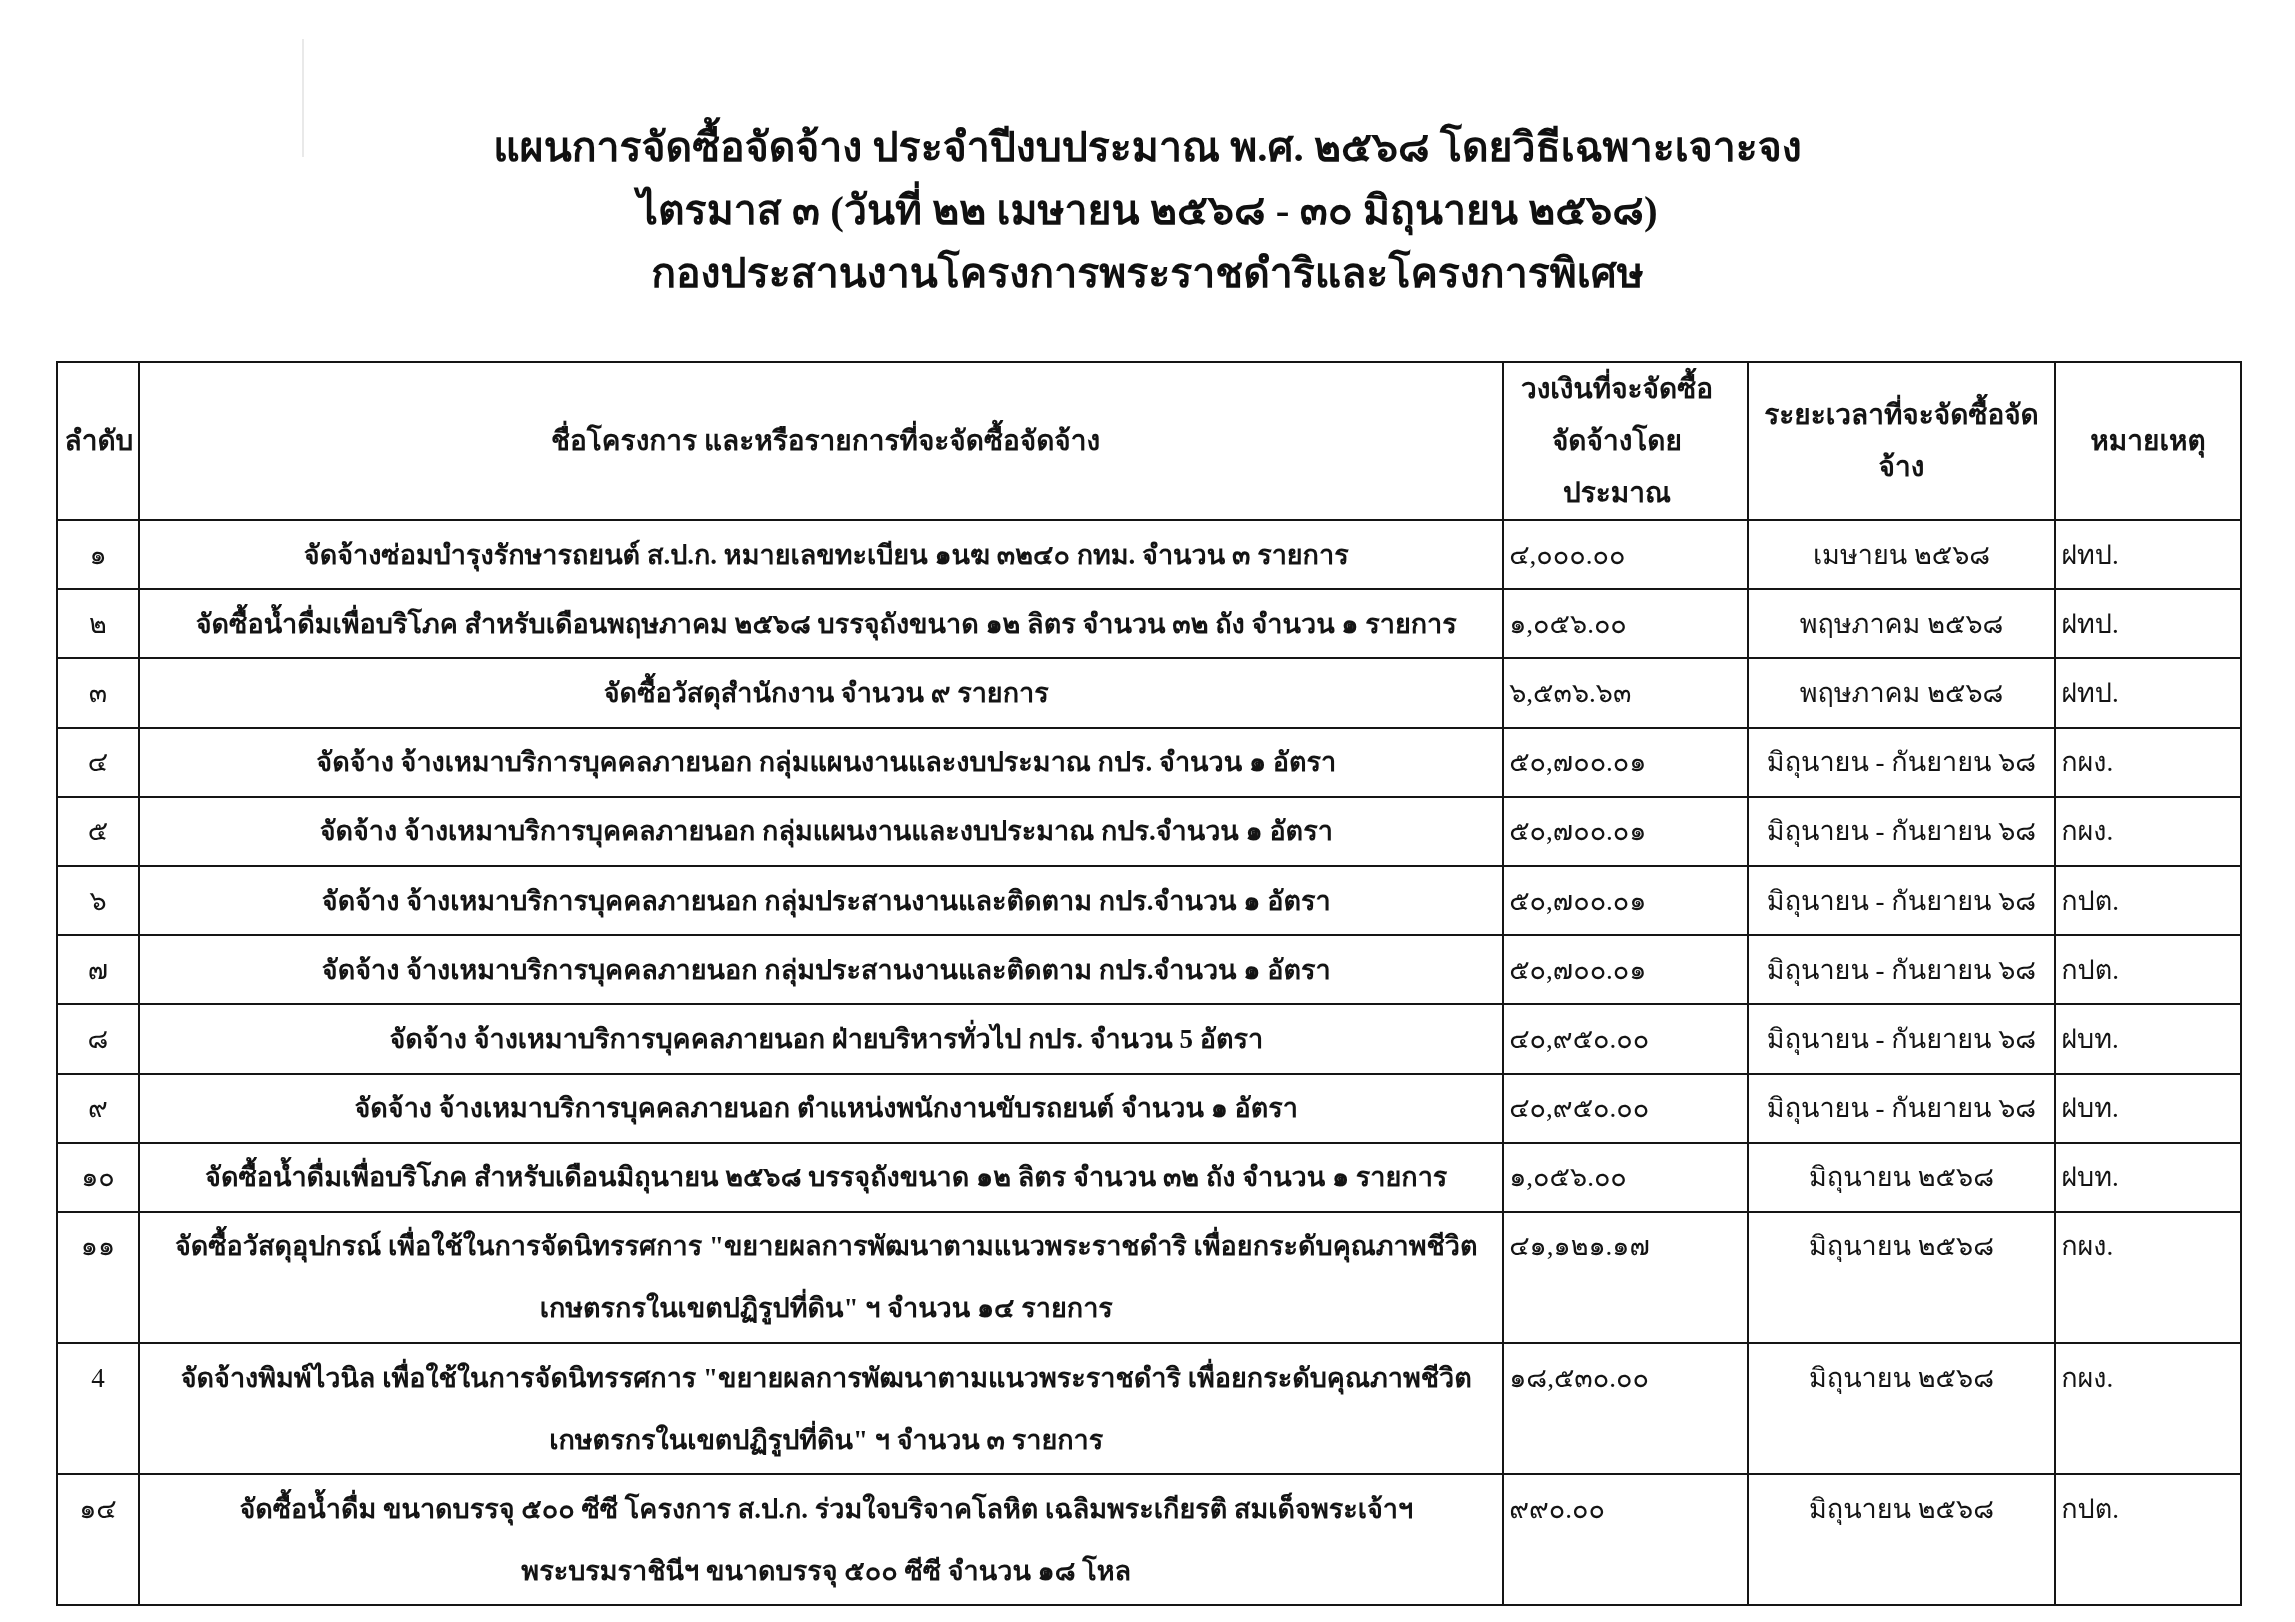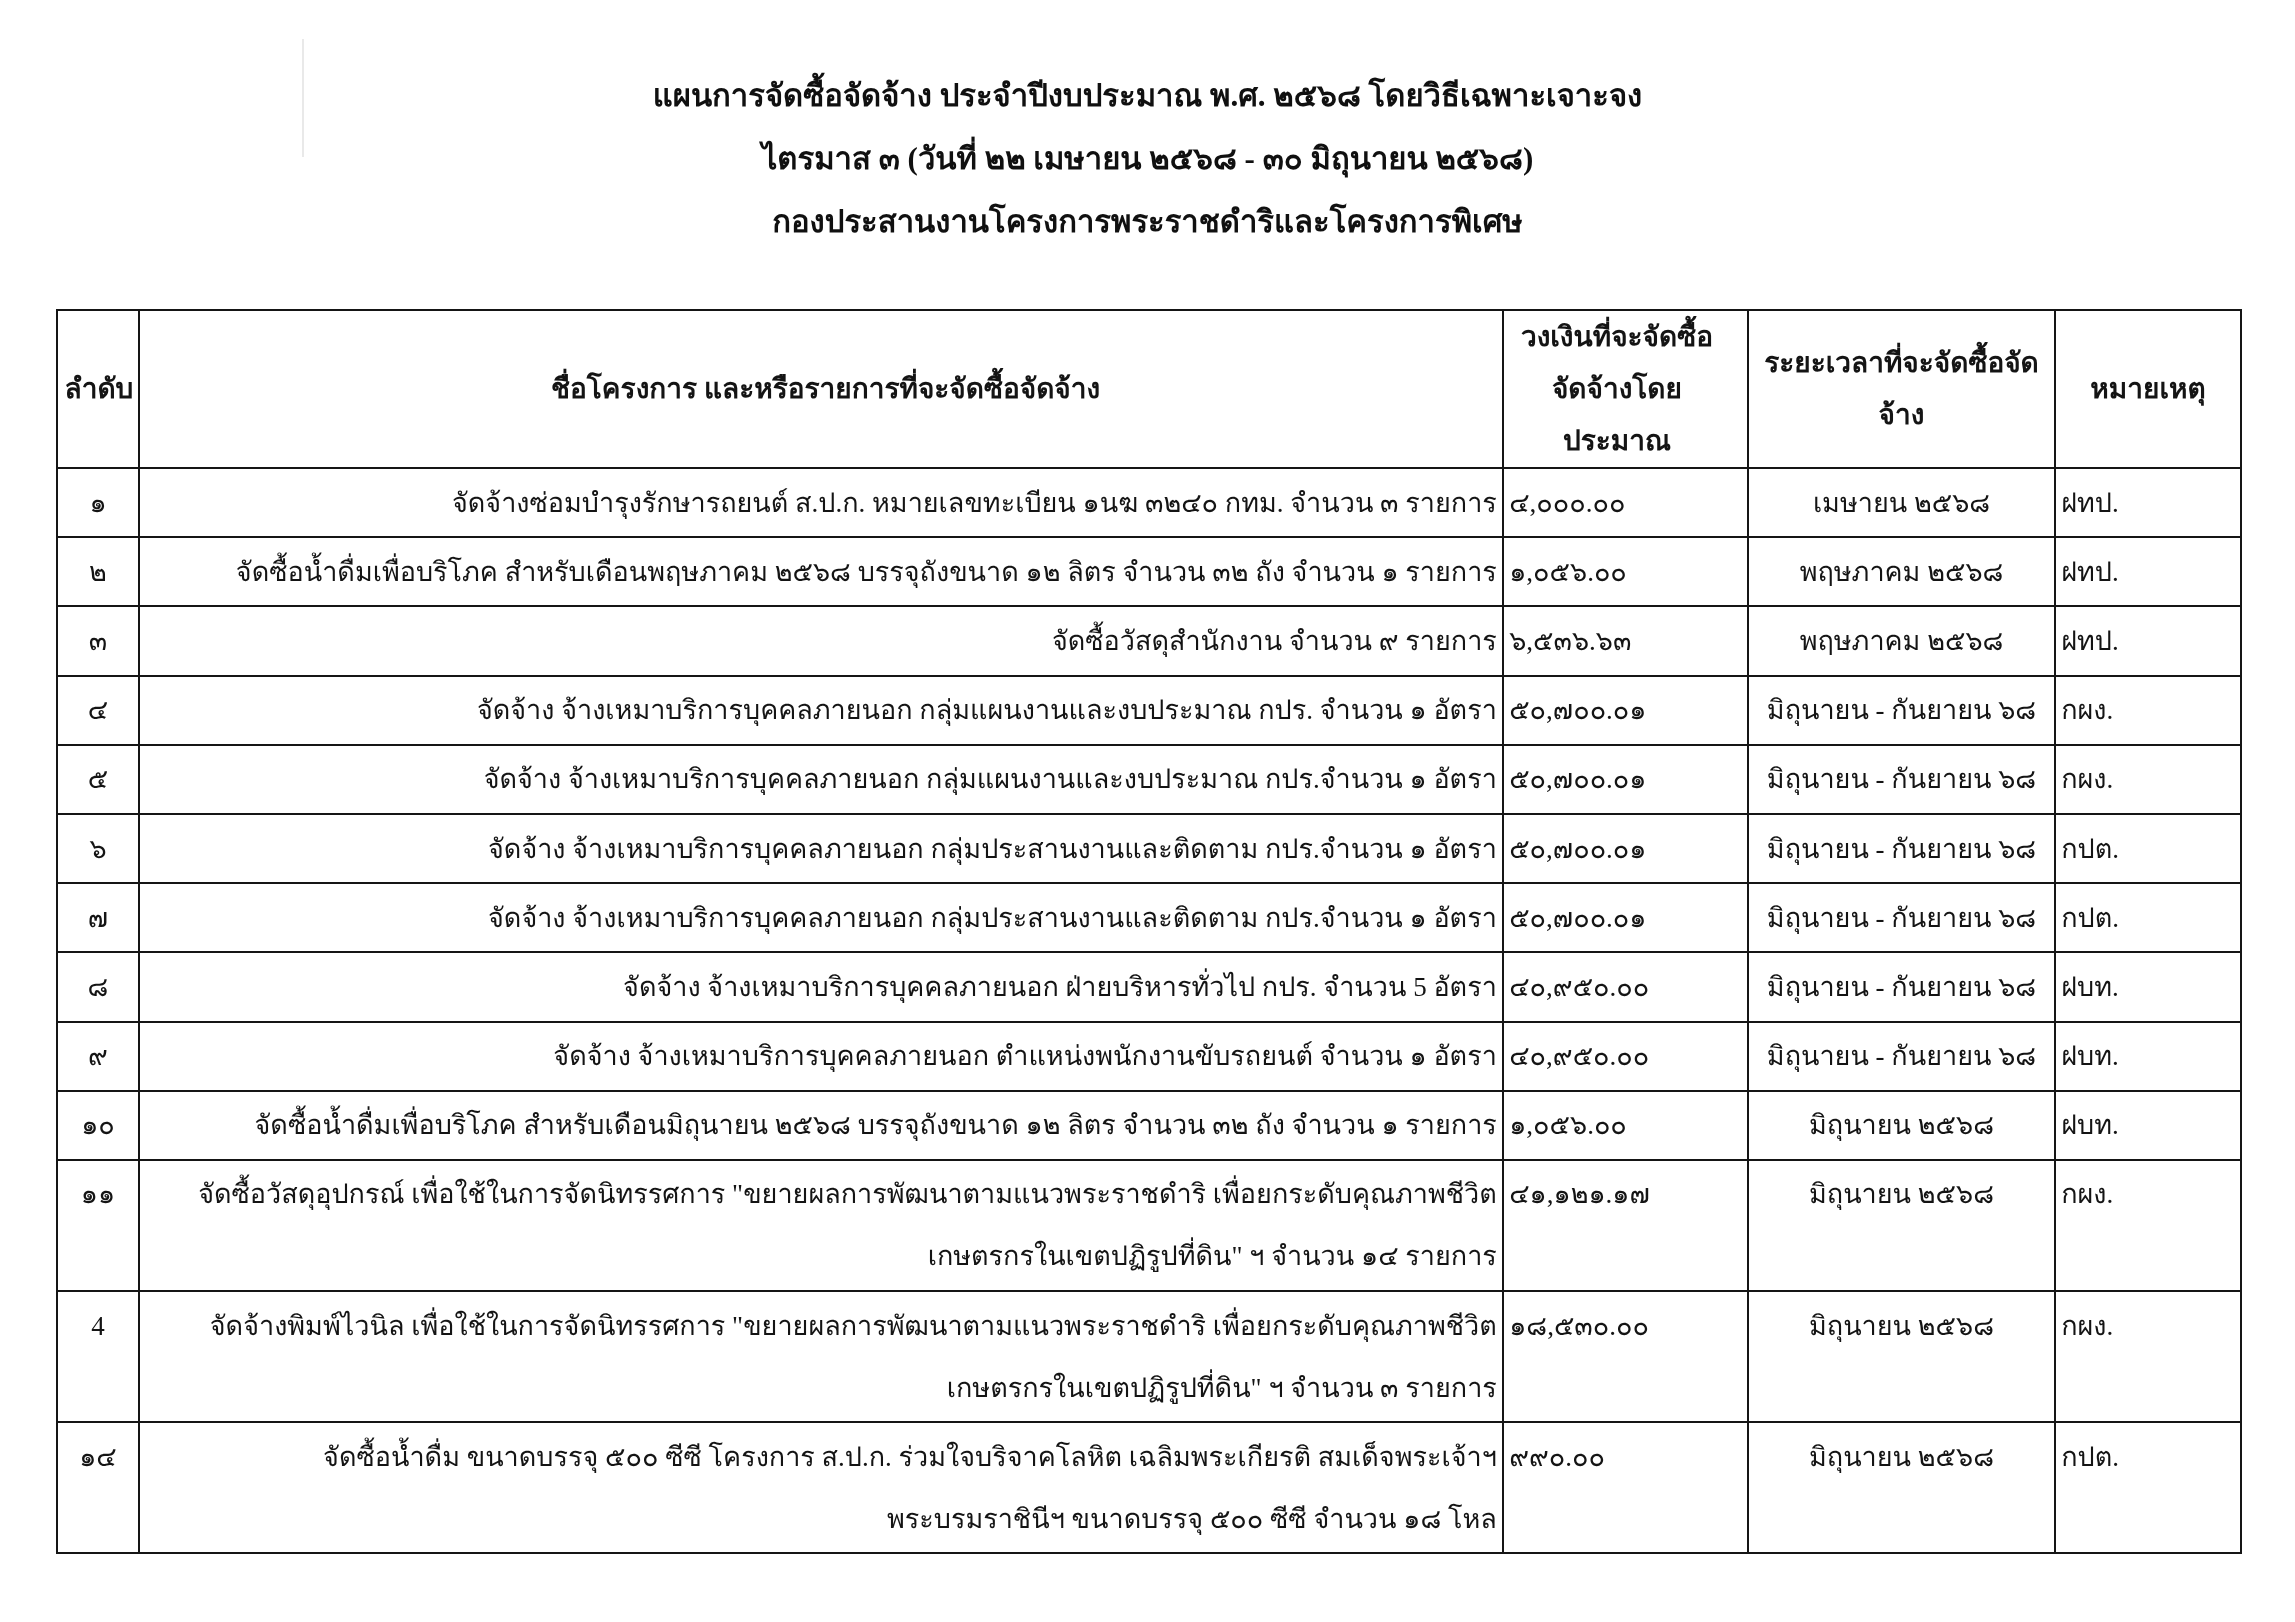--- a/index.html
+++ b/index.html
@@ -9,24 +9,24 @@
   }
   body {
     width: 2295px;
     height: 1622px;
     font-family: "Liberation Serif", serif;
     color: #141414;
     overflow: hidden;
     position: relative;
   }
   .title-block {
-    padding-top: 64px;
+    padding-top: 116px;
     text-align: center;
     font-weight: bold;
-    font-size: 31px;
+    font-size: 41px;
     line-height: 63px;
     color: #101010;
   }
   table.plan-table {
     margin: 56px 0 0 56px;
     width: 2185px;
     border-collapse: collapse;
     table-layout: fixed;
   }
   table.plan-table th,
@@ -44,21 +44,21 @@
     white-space: pre-line;
     padding: 0 6.5px;
   }
   table.plan-table td {
     font-size: 27px;
     line-height: 62px;
     vertical-align: top;
     padding: 2.6px 5.2px;
   }
   .c-no     { text-align: center; }
-  .c-name   { text-align: right; padding-left: 15.7px !important; white-space: pre-line; }
+  .c-name   { text-align: center; padding-left: 15.7px !important; white-space: pre-line; font-weight: bold; }
   .c-budget { padding-right: 23.6px !important; }
   .c-period { text-align: center; }
   .c-remark { text-align: left; }
   
   .scan-artifact {
     position: absolute;
     left: 302px;
     top: 39px;
     width: 2px;
     height: 118px;

